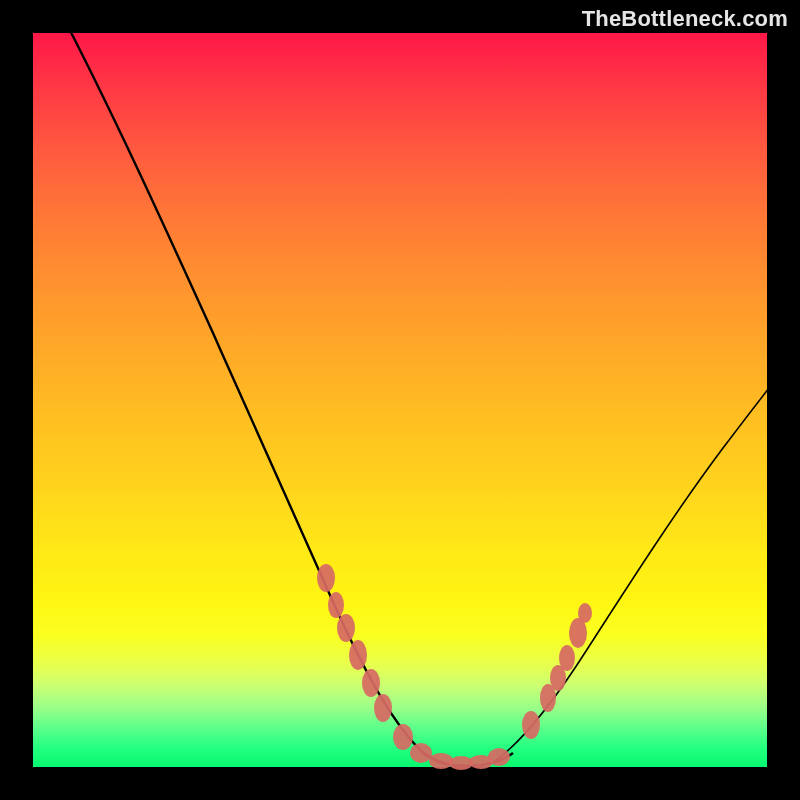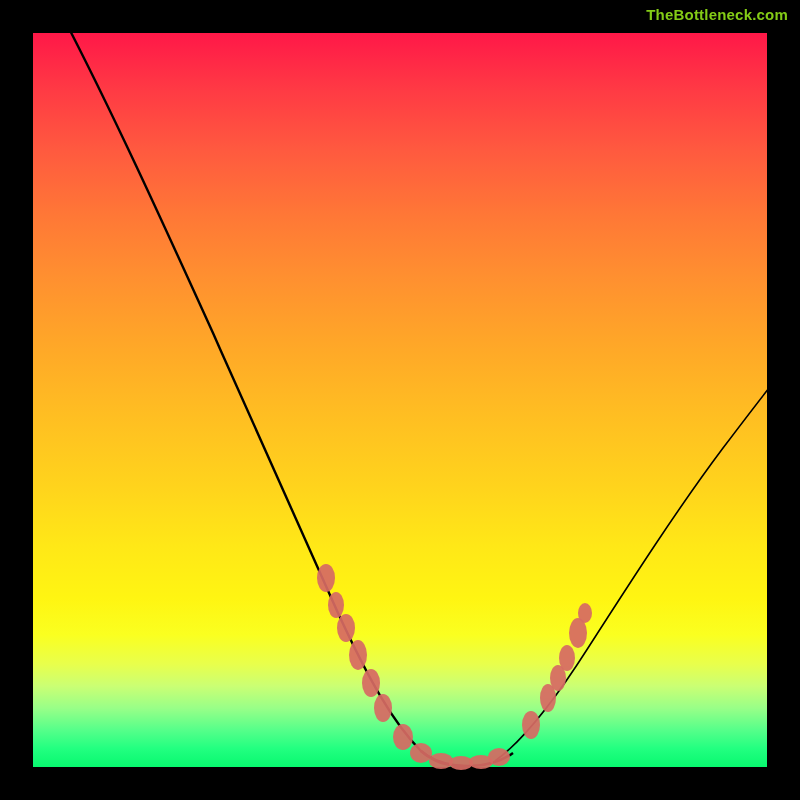--- a/index.html
+++ b/index.html
@@ -39,22 +39,22 @@
       #caff74 89%,
       #98ff88 92%,
       #55ff8a 95%,
       #22ff80 97.5%,
       #08f86f 100%);
   }
   .watermark {
     position: absolute;
     top: 6px;
     right: 12px;
-    color: #84cc16;
-    font-size: 15px;
+    color: #e5e5e5;
+    font-size: 22px;
     font-weight: 600;
     letter-spacing: 0.2px;
     user-select: none;
     text-align: right;
   }
   svg.curve {
     position: absolute;
     left: 0; top: 0;
     width: 734px;
     height: 734px;

